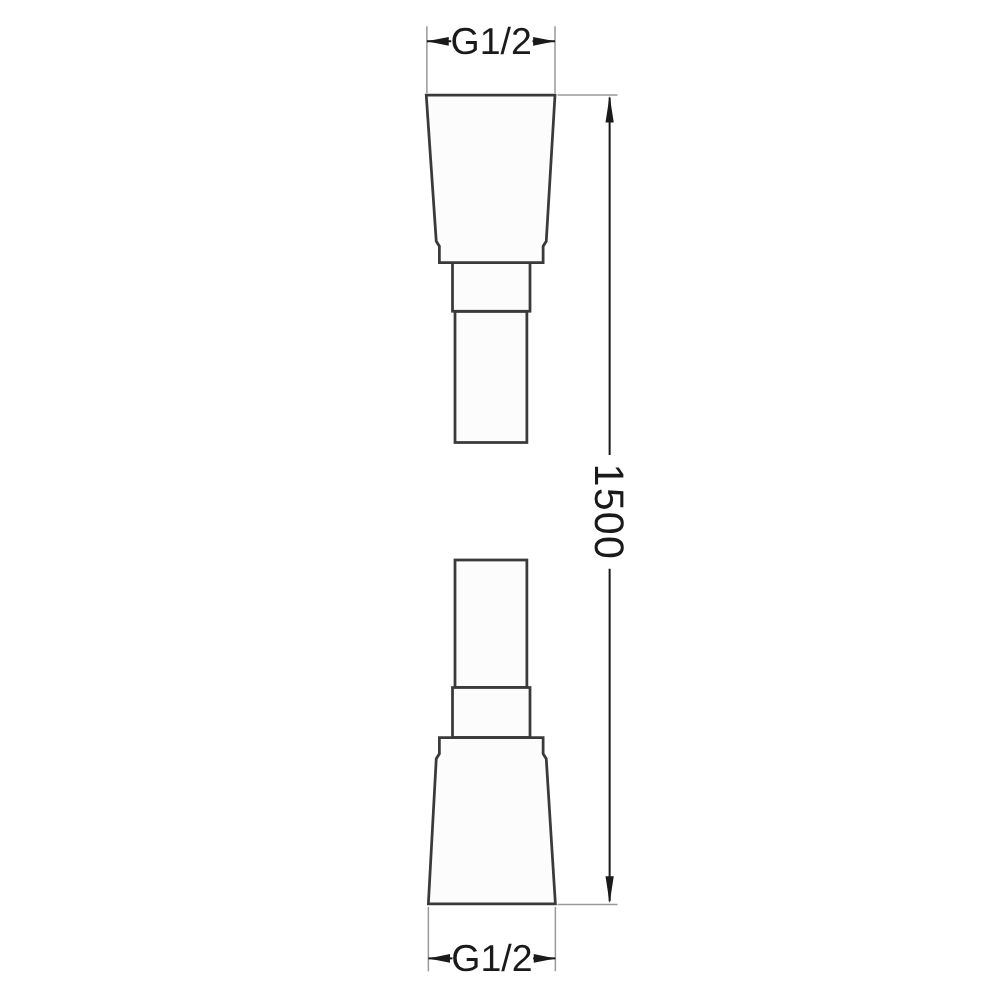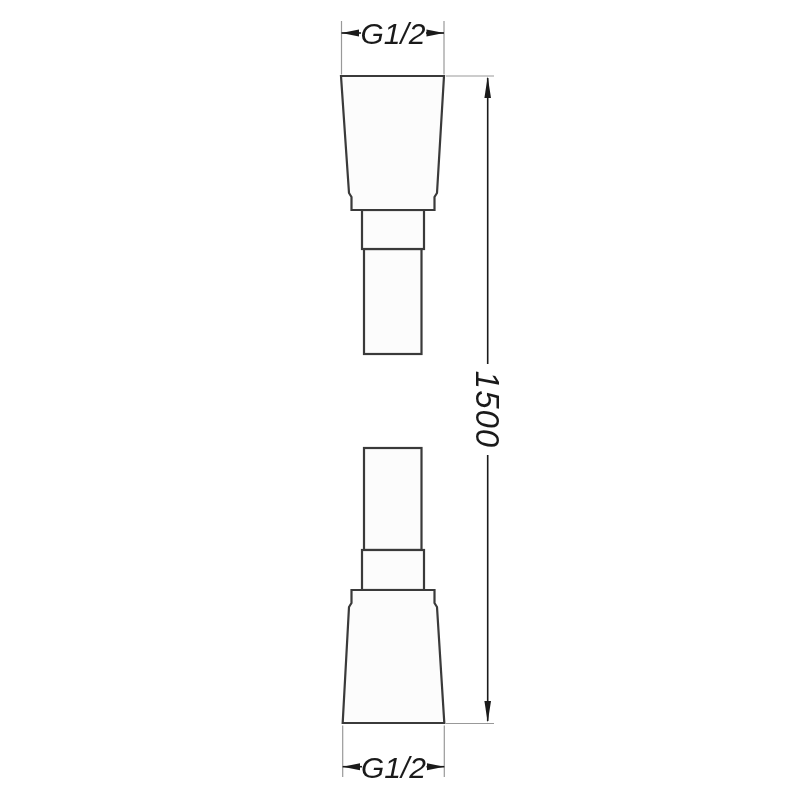--- a/index.html
+++ b/index.html
@@ -7,21 +7,20 @@
     padding: 0;
     width: 800px;
     height: 800px;
     background: #ffffff;
     overflow: hidden;
   }
   .stage {
     width: 800px;
     height: 800px;
     position: relative;
-    font-style: italic;
   }
   svg { display: block; }
   .shape {
     fill: #fcfcfc;
     stroke: #3a3a3a;
     stroke-width: 2.2;
     stroke-linejoin: miter;
   }
   .dim-line {
     stroke: #1a1a1a;

